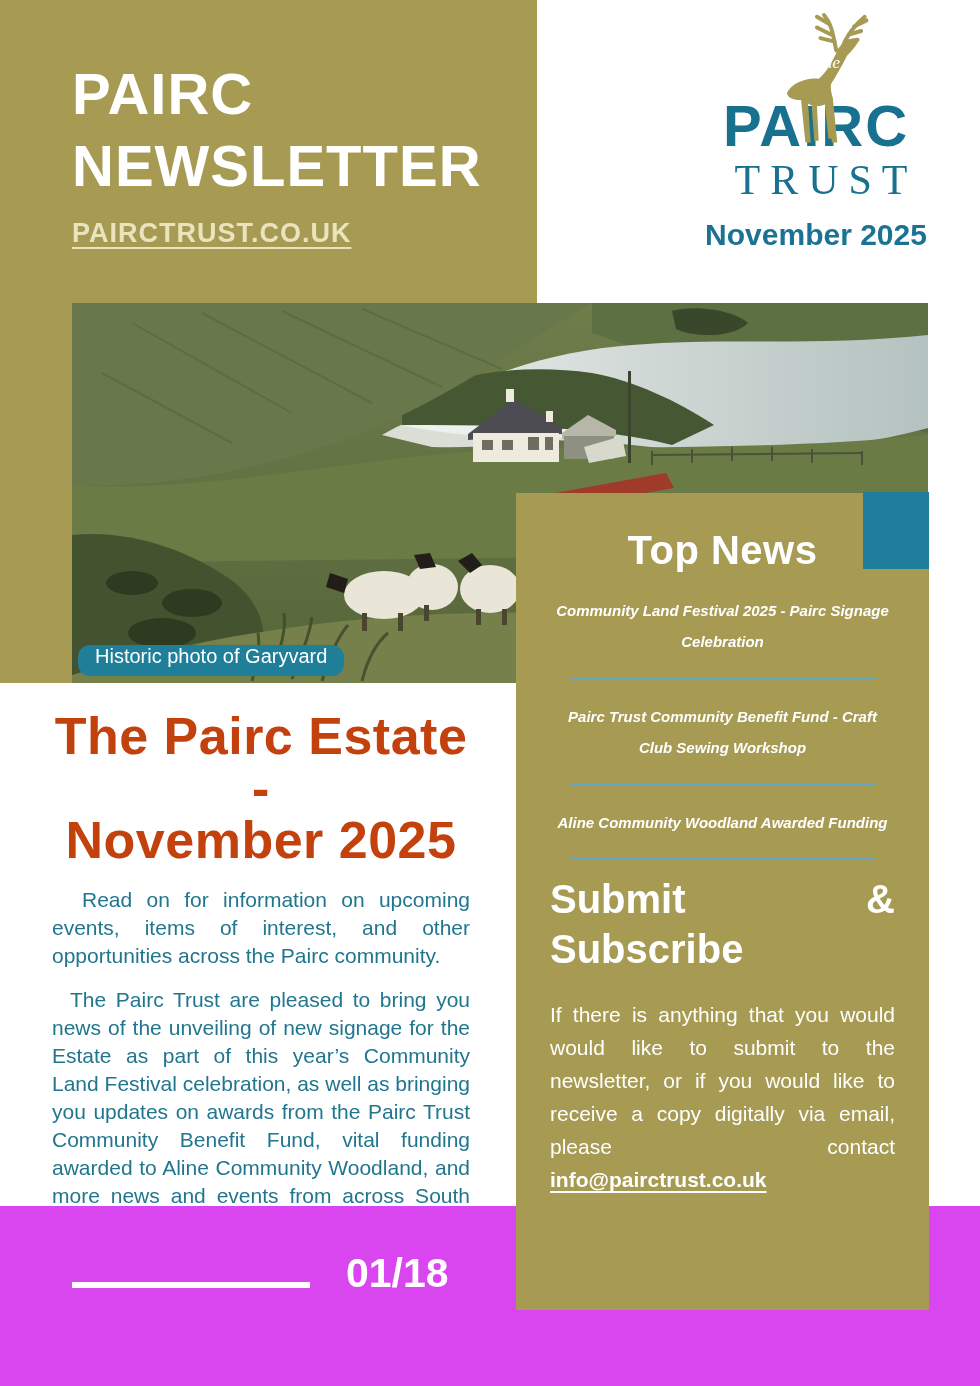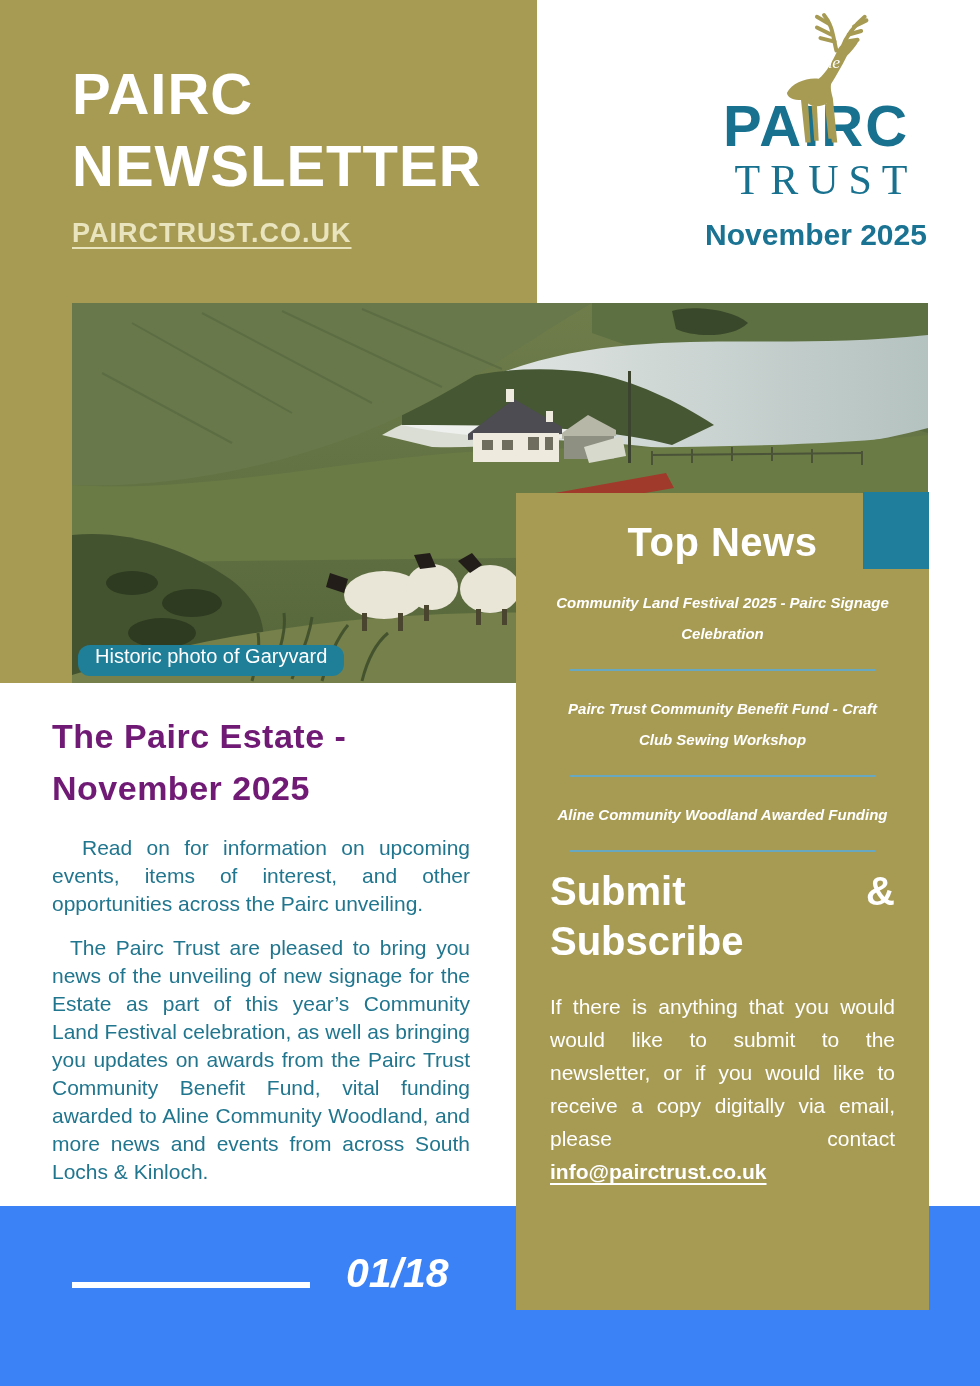--- a/index.html
+++ b/index.html
@@ -39,32 +39,32 @@
   .photo{position:absolute;left:72px;top:303px;width:856px;height:380px;z-index:1;}
   .photo svg{display:block;}
   .photo-caption{
     position:absolute;left:6px;bottom:7px;
     background:#1f7e98;color:#ffffff;font-size:20px;
     padding:0 17px 8px 17px;border-radius:12px;white-space:nowrap;
   }
   
   .left-col{position:absolute;left:52px;top:710px;width:418px;}
   .main-heading{
-    color:#701a75;font-weight:bold;font-size:34px;line-height:52px;letter-spacing:0.5px;
+    color:#c2410c;font-weight:bold;font-size:52px;line-height:52px;letter-spacing:0.5px;text-align:center;
   }
   .left-col p{
     margin:14px 0 0 0;color:#21768f;font-size:21px;line-height:28px;
     text-align:justify;
   }
   .left-col p.p1{text-indent:30px;margin-top:20px;}
   .left-col p.p2{text-indent:18px;margin-top:16px;}
   
   .right-panel{
     position:absolute;left:516px;top:493px;width:413px;height:817px;
-    background:#a79b54;z-index:3;box-sizing:border-box;padding:8px 34px;
+    background:#a79b54;z-index:3;box-sizing:border-box;padding:16px 34px;
   }
   .teal-square{position:absolute;right:0;top:-1px;width:66px;height:77px;background:#1f7e9b;}
   .topnews-title{
     margin-top:19px;text-align:center;color:#ffffff;font-weight:bold;font-size:40px;letter-spacing:0.5px;
   }
   .news-item{
     margin-top:22px;text-align:center;color:#ffffff;font-weight:bold;
     font-size:15px;line-height:31px;font-style:italic;
   }
   .news-divider{
@@ -72,21 +72,21 @@
   }
   .submit-head{margin-top:14px;color:#ffffff;font-weight:bold;font-size:40px;line-height:50px;}
   .submit-head .row1{display:flex;justify-content:space-between;}
   .submit-body{
     margin-top:24px;color:#ffffff;font-size:21px;line-height:33px;text-align:justify;
   }
   .submit-email{
     font-weight:bold;text-decoration:underline;text-underline-offset:4px;cursor:pointer;color:#ffffff;
   }
   
-  .footer-band{position:absolute;left:0;top:1206px;width:980px;height:180px;background:#3b82f6;z-index:1;font-style:italic;}
+  .footer-band{position:absolute;left:0;top:1206px;width:980px;height:180px;background:#d946ef;z-index:1;}
   .footer-rule{position:absolute;left:72px;top:76px;width:238px;height:6px;background:#ffffff;}
   .page-number{position:absolute;left:346px;top:44px;color:#ffffff;font-weight:bold;font-size:41px;}
 </style>
 </head>
 <body>
 
 <div class="page">
 
   <div class="gold-header"></div>
   <div class="gold-left-strip"></div>
@@ -226,21 +226,21 @@
       </g>
     </svg>
     <div class="photo-caption">Historic photo of Garyvard</div>
   </div>
 
   <div class="left-col">
     <div class="main-heading">
       <span>The Pairc Estate -</span><br>
       <span>November 2025</span>
     </div>
-    <p class="p1">Read on for information on upcoming events, items of interest, and other opportunities across the Pairc unveiling.</p>
+    <p class="p1">Read on for information on upcoming events, items of interest, and other opportunities across the Pairc community.</p>
     <p class="p2">The Pairc Trust are pleased to bring you news of the unveiling of new signage for the Estate as part of this year’s Community Land Festival celebration, as well as bringing you updates on awards from the Pairc Trust Community Benefit Fund, vital funding awarded to Aline Community Woodland, and more news and events from across South Lochs &amp; Kinloch.</p>
   </div>
 
   <div class="footer-band">
     <div class="footer-rule"></div>
     <div class="page-number">01/18</div>
   </div>
 
   <div class="right-panel">
     <div class="teal-square"></div>

